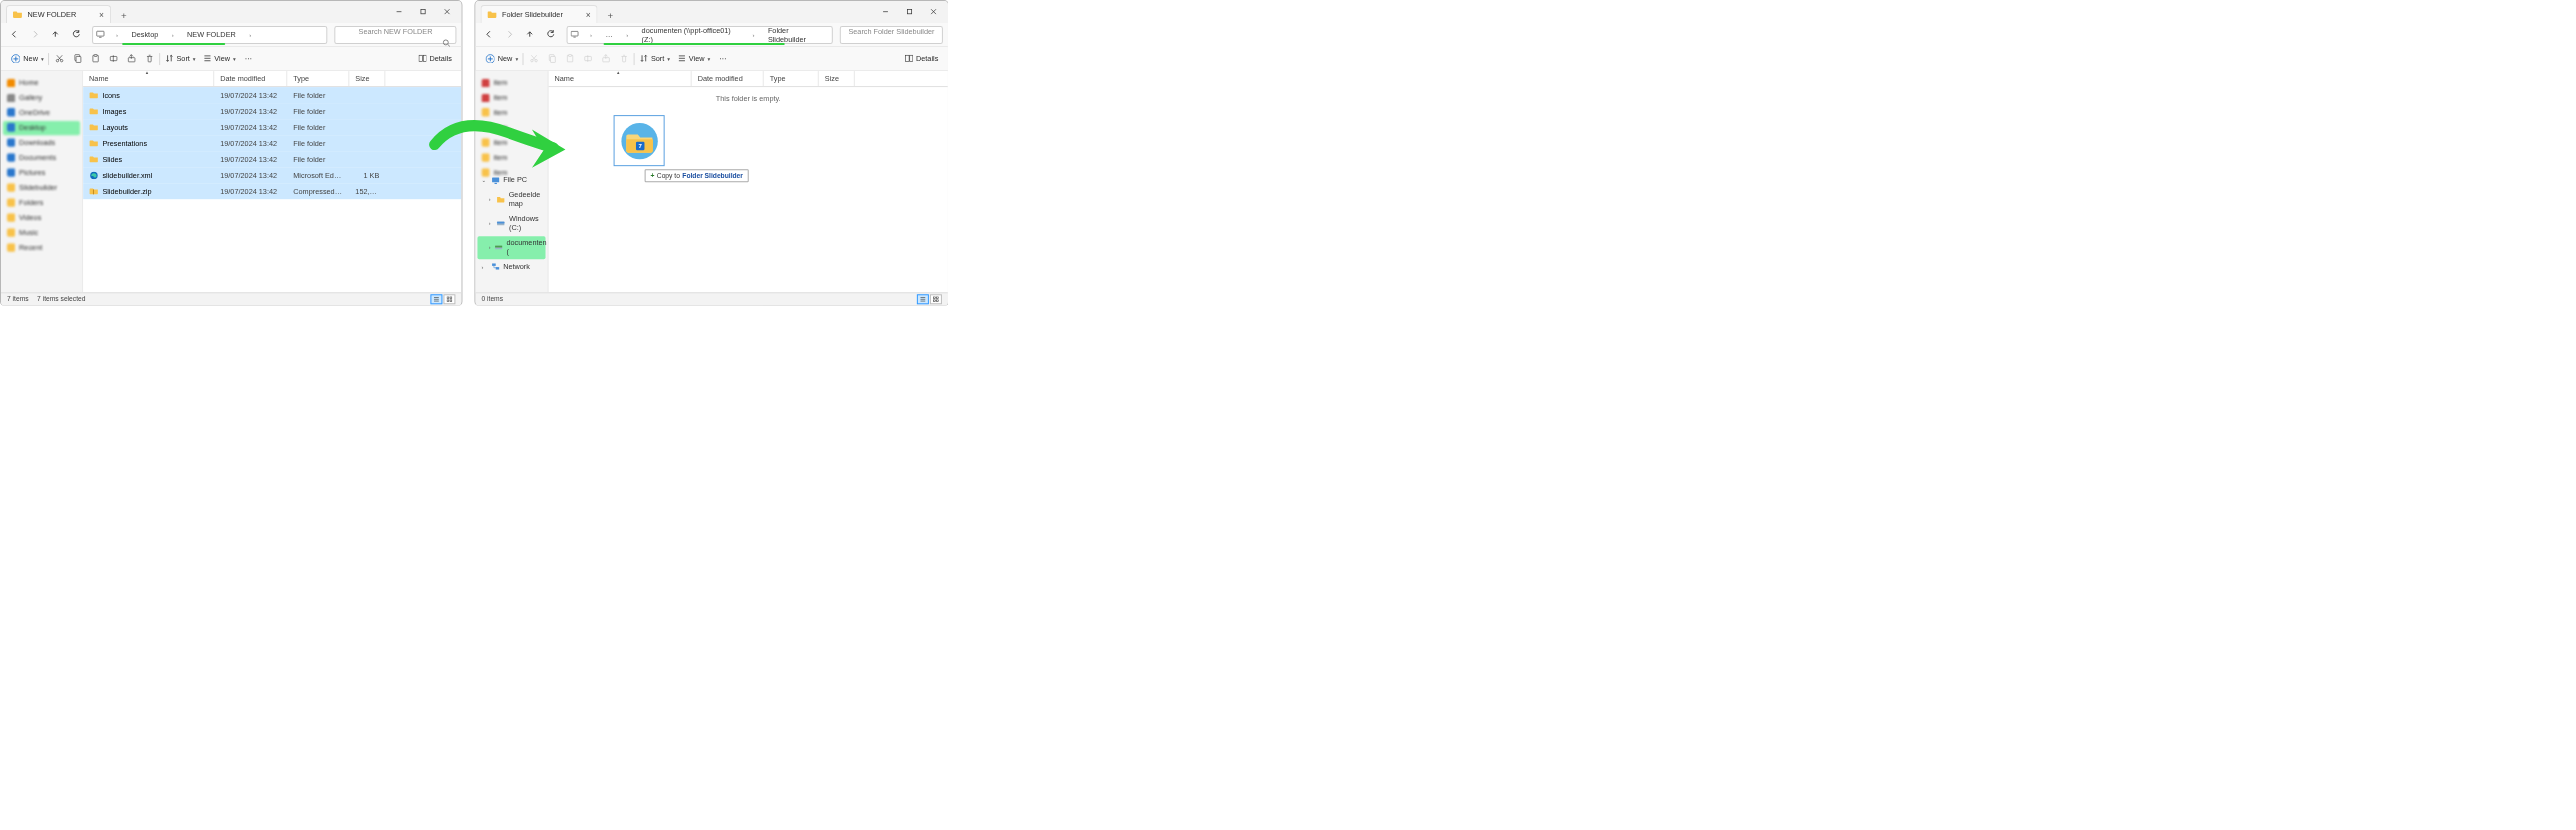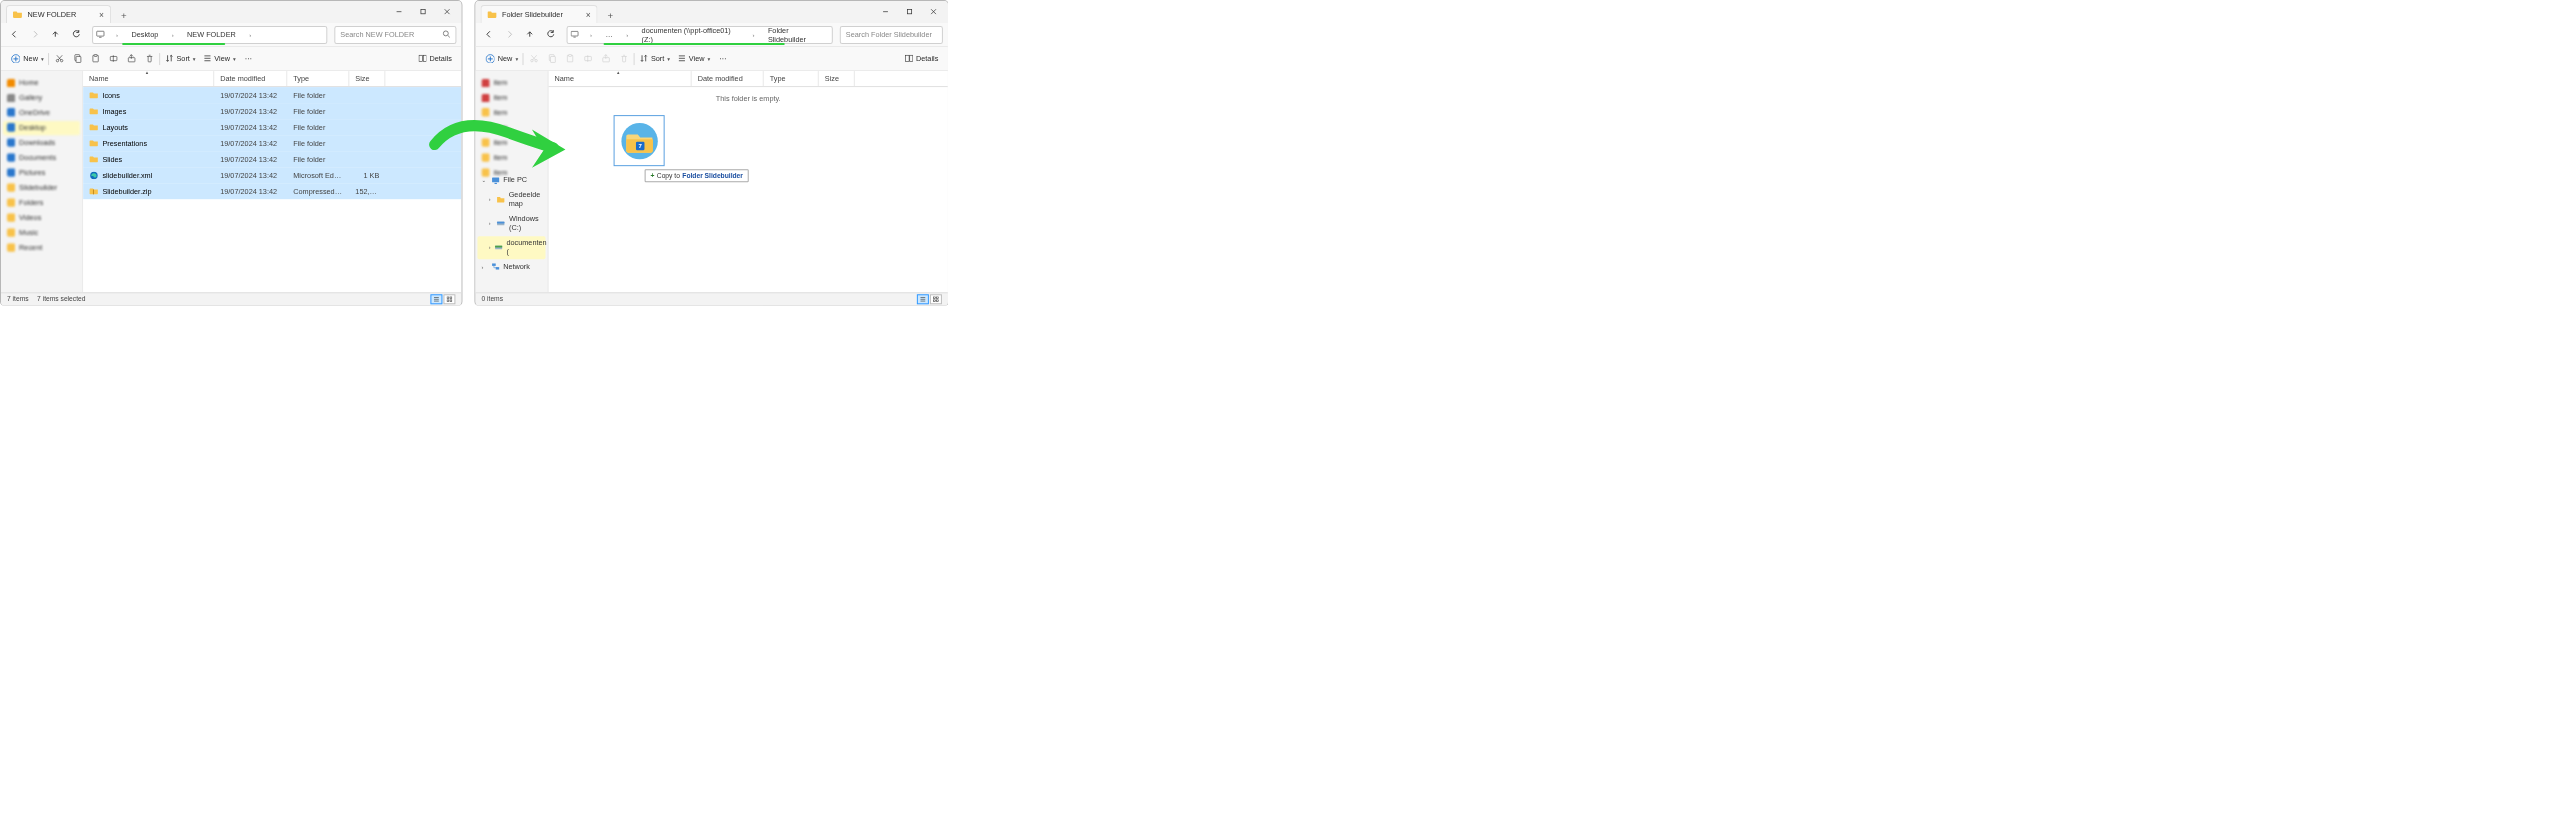--- a/index.html
+++ b/index.html
@@ -19,36 +19,36 @@
 .winctrls { position: absolute; right: 2.4px; top: 2.4px; display: flex; gap: 1.2px; }
 .winbtn { width: 23px; height: 16px; display: flex; align-items: center; justify-content: center; cursor: pointer; border-radius: 2.4px; }
 
 .navrow { height: 24px; background: #f9f9f9; display: flex; align-items: center; padding: 0 4.9px; gap: 3.6px; border-bottom: 0.6px solid #eaeaea; }
 .navbtn { width: 17px; height: 17px; display: flex; align-items: center; justify-content: center; border-radius: 2.4px; cursor: pointer; color: #3b3b3b; }
 .navbtn.disabled { color: #b0b0b0; cursor: default; }
 .breadcrumb { flex: 1; height: 18px; background: #fff; border: 0.6px solid #d0d0d0; border-radius: 2.4px; display: flex; align-items: center; padding: 0 3.6px; gap: 11px; font-size: 7.3px; color: #333; margin: 0 3.6px; position: relative; }
 .bc-sep { color: #777; font-size: 6px; }
 .bc-item { padding: 0 2.4px; cursor: pointer; }
 .bc-highlight { position: absolute; height: 2.4px; background: #30d040; border-radius: 1.2px; bottom: -2.4px; }
-.searchbox { width: 122px; height: 18px; background: #fff; border: 0.6px solid #d0d0d0; border-radius: 2.4px; display: flex; align-items: center; padding: 0 4.9px; font-size: 7.3px; color: #888; gap: 3.6px; }
+.searchbox { width: 122px; height: 18px; background: #fff; border: 0.6px solid #d0d0d0; border-radius: 2.4px; display: flex; align-items: center; padding: 0 4.9px; font-size: 7.3px; color: #888; gap: 3.6px; flex-direction: column; }
 .searchbox .sicon { margin-left: auto; color: #666; }
 
 .toolbar { height: 24px; background: #f9f9f9; display: flex; align-items: center; padding: 0 6px; gap: 0; border-bottom: 0.6px solid #eaeaea; }
 .tbtn { display: flex; align-items: center; gap: 3px; padding: 2.4px 3.6px; border-radius: 2.4px; cursor: pointer; font-size: 7.3px; color: #2a2a2a; }
 .tbtn.iconbtn { width: 18px; justify-content: center; }
 .tbtn.disabled { color: #b8b8b8; cursor: default; }
 .tbtn .chev { font-size: 5.5px; color: #555; }
 .tsep { width: 0.6px; height: 12px; background: #d8d8d8; margin: 0 1.2px; }
 .details-btn { margin-left: auto; }
 
 .body { flex: 1; display: flex; overflow: hidden; background: #fff; }
 .sidebar { width: 82px; background: #f4f4f4; padding: 4.9px 2.4px; font-size: 7.3px; color: #333; border-right: 0.6px solid #eaeaea; overflow: hidden; }
 .side-item { display: flex; align-items: center; gap: 3.6px; padding: 2.4px 3.6px; border-radius: 1.8px; cursor: pointer; margin-bottom: 1.2px; filter: blur(1.2px); }
 .side-item.clear { filter: none; }
-.side-item.sel { background: #fef9c3; }
+.side-item.sel { background: #86efac; }
 .side-ico { width: 8.5px; height: 8.5px; flex-shrink: 0; }
 .side-chev { font-size: 5.5px; color: #666; width: 6px; }
 
 .filearea { flex: 1; display: flex; flex-direction: column; position: relative; }
 .colhead { display: flex; height: 16px; align-items: center; border-bottom: 0.6px solid #e0e0e0; font-size: 7.3px; color: #444; }
 .colhead > div { padding: 0 6px; border-right: 0.6px solid #e8e8e8; height: 100%; display: flex; align-items: center; position: relative; }
 .sort-caret { position: absolute; right: 50%; top: -1.8px; font-size: 4.9px; color: #555; }
 .filelist { flex: 1; overflow: auto; font-size: 7.3px; }
 .filerow { display: flex; align-items: center; height: 16px; cursor: pointer; }
 .filerow.sel { background: #cce8ff; }

